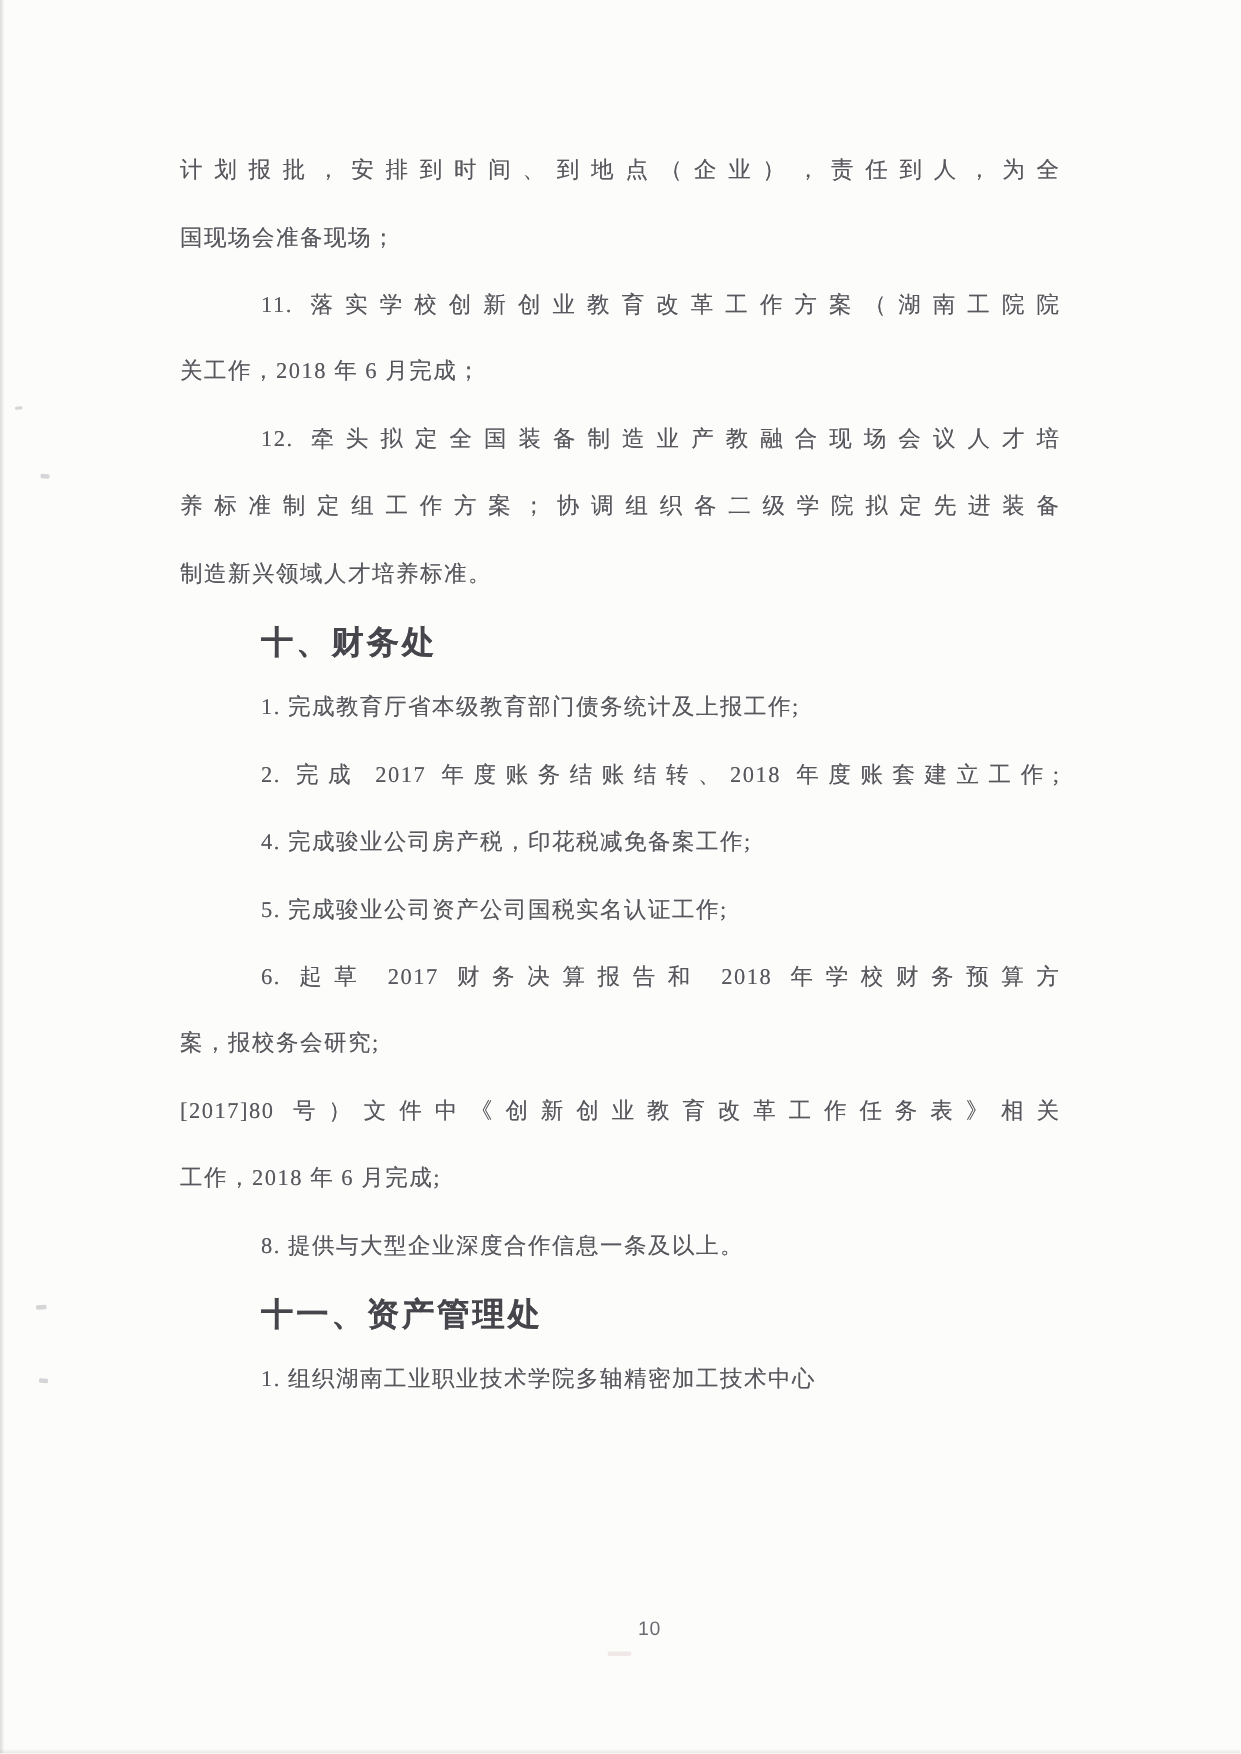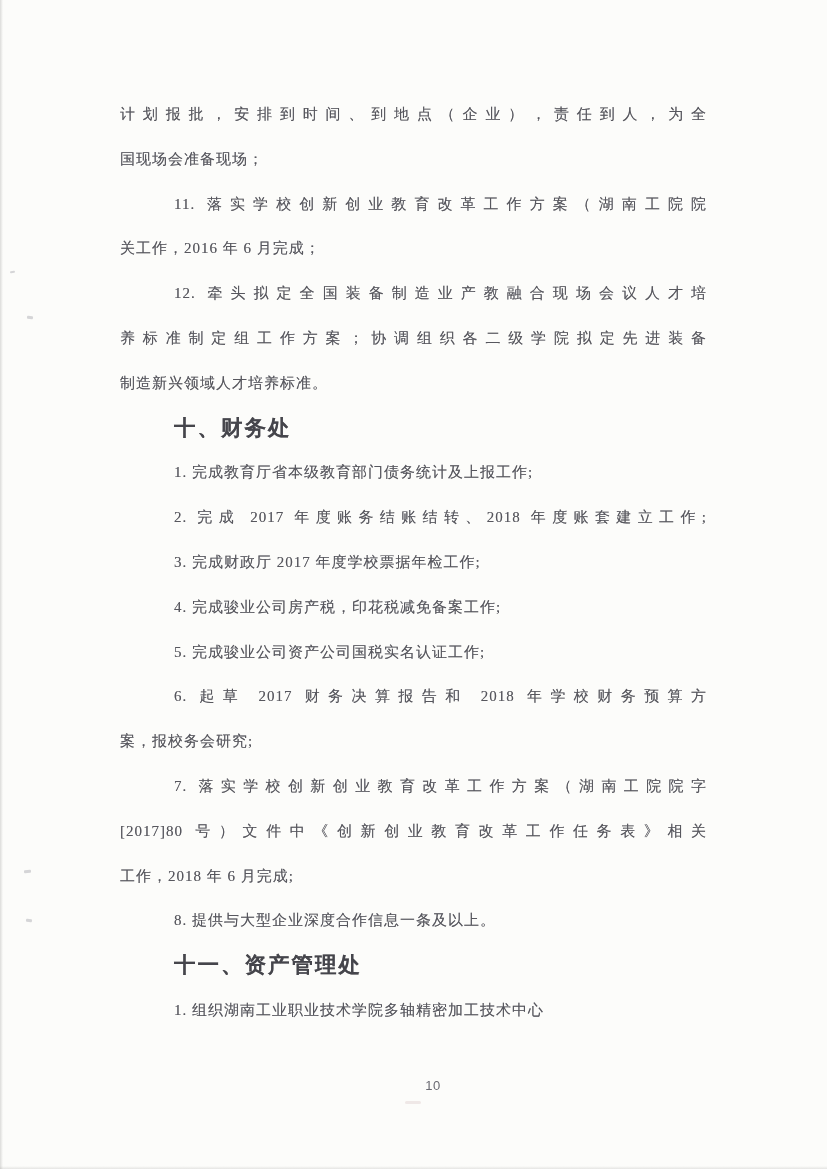--- a/index.html
+++ b/index.html
@@ -100,33 +100,31 @@
 <div class="speck s1"></div>
 <div class="speck s2"></div>
 <div class="speck s3"></div>
 <div class="speck s4"></div>
 <div class="smudge"></div>
 
 <div class="content">
   <div class="line full">计划报批，安排到时间、到地点（企业），责任到人，为全</div>
   <div class="line">国现场会准备现场；</div>
   <div class="line indent full">11. 落实学校创新创业教育改革工作方案（湖南工院院</div>
-  <div class="line">关工作，2016 年 6 月完成；</div>
+  <div class="line">关工作，2018 年 6 月完成；</div>
   <div class="line indent full">12. 牵头拟定全国装备制造业产教融合现场会议人才培</div>
   <div class="line full">养标准制定组工作方案；协调组织各二级学院拟定先进装备</div>
   <div class="line">制造新兴领域人才培养标准。</div>
   <div class="line heading indent">十、财务处</div>
   <div class="line indent">1. 完成教育厅省本级教育部门债务统计及上报工作;</div>
   <div class="line indent full">2. 完成 2017 年度账务结账结转、2018 年度账套建立工作;</div>
-  <div class="line indent">3. 完成财政厅 2017 年度学校票据年检工作;</div>
   <div class="line indent">4. 完成骏业公司房产税，印花税减免备案工作;</div>
   <div class="line indent">5. 完成骏业公司资产公司国税实名认证工作;</div>
   <div class="line indent full">6. 起草 2017 财务决算报告和 2018 年学校财务预算方</div>
   <div class="line">案，报校务会研究;</div>
-  <div class="line indent full">7. 落实学校创新创业教育改革工作方案（湖南工院院字</div>
   <div class="line full">[2017]80 号）文件中《创新创业教育改革工作任务表》相关</div>
   <div class="line">工作，2018 年 6 月完成;</div>
   <div class="line indent">8. 提供与大型企业深度合作信息一条及以上。</div>
   <div class="line heading indent">十一、资产管理处</div>
   <div class="line indent">1. 组织湖南工业职业技术学院多轴精密加工技术中心</div>
 </div>
 
 <div class="page-number">10</div>
 
 </body></html>

